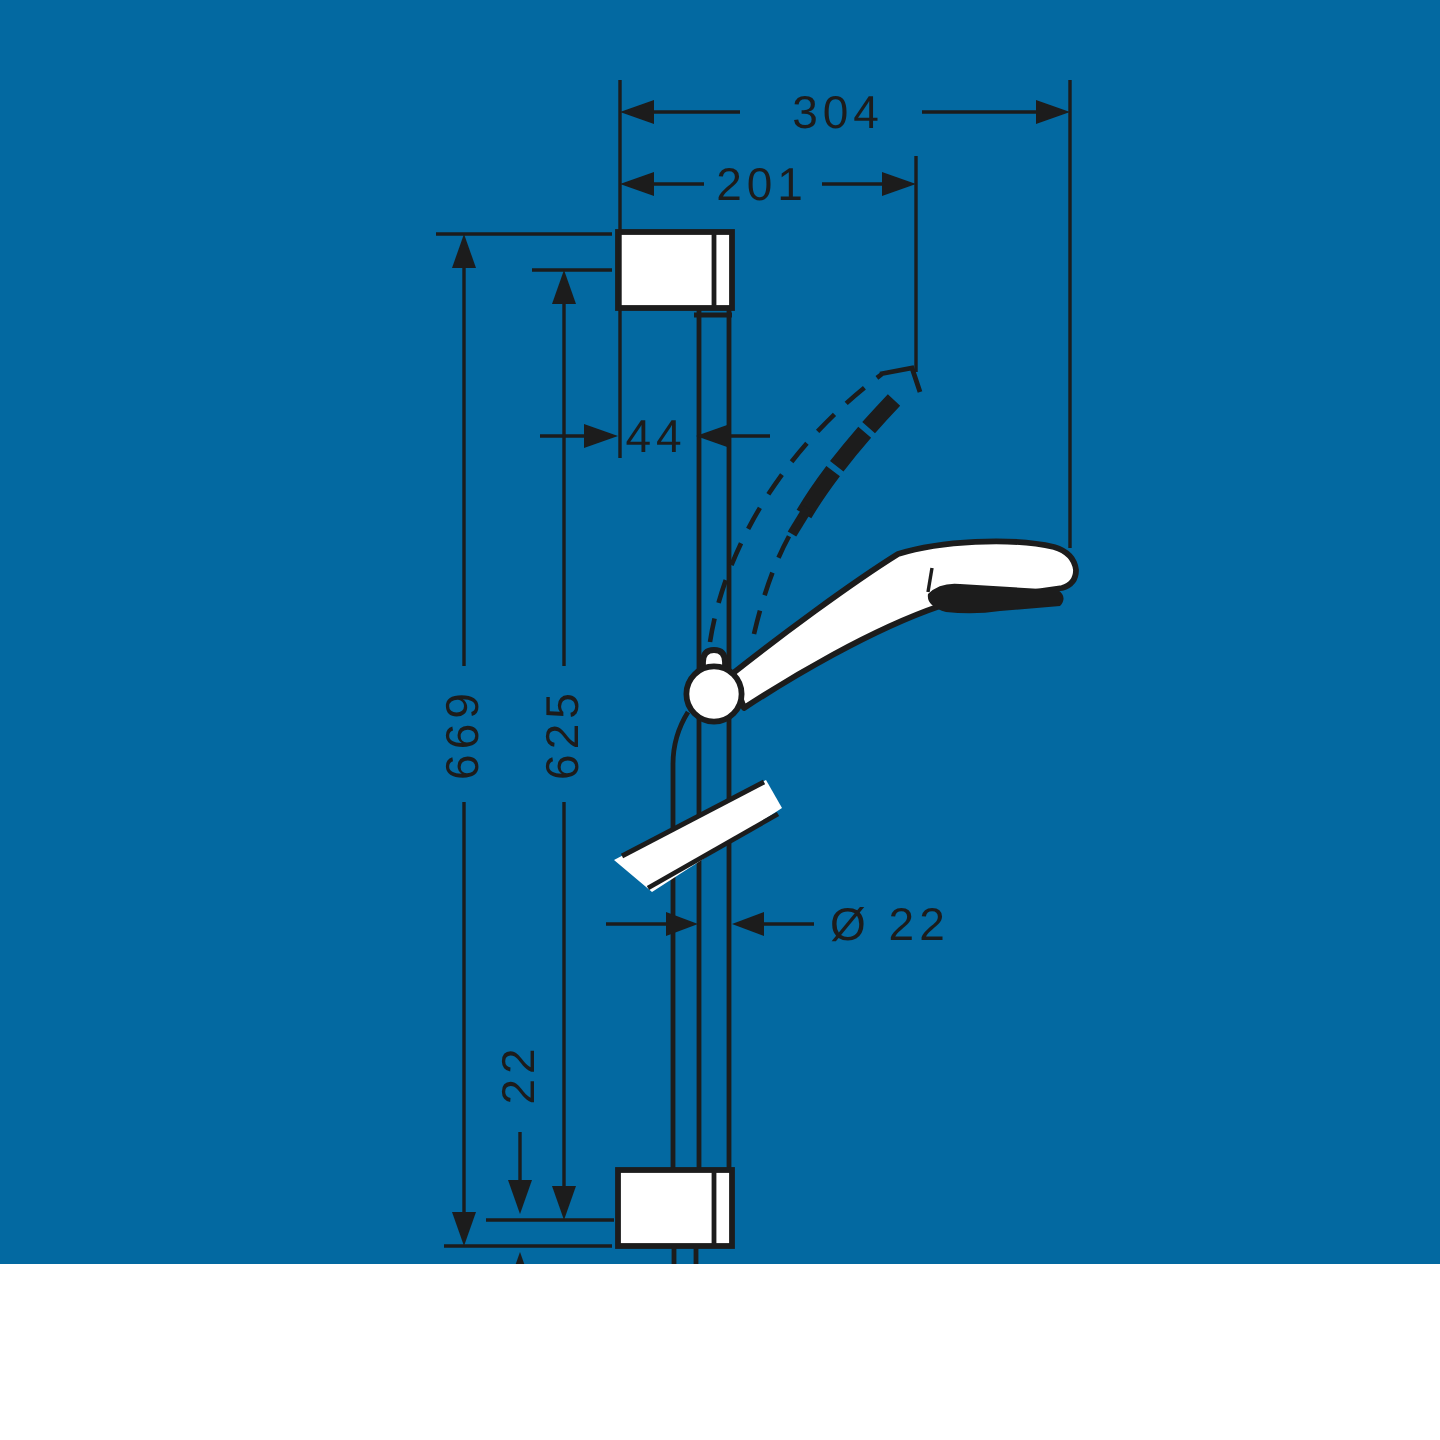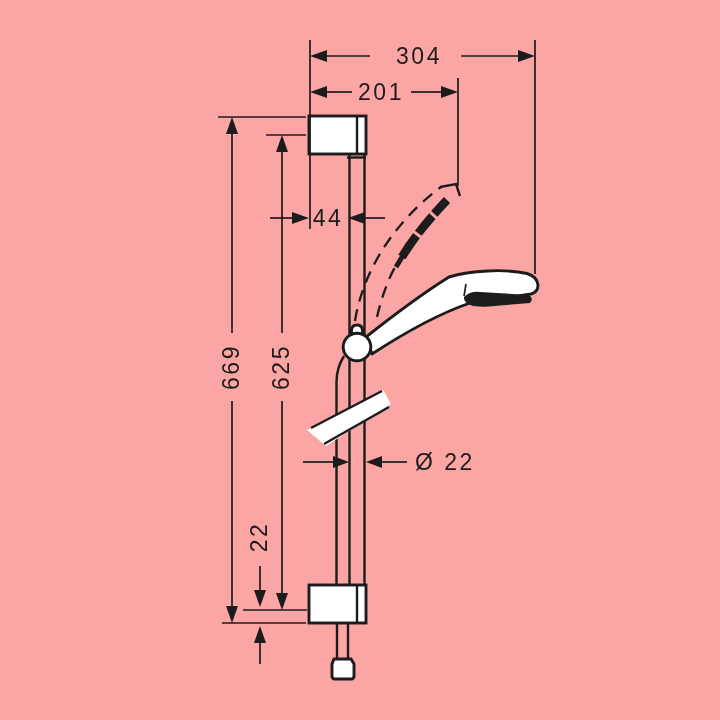--- a/index.html
+++ b/index.html
@@ -1,16 +1,16 @@
 <!DOCTYPE html>
 <html><head>
 <meta charset="utf-8">
 <style>
   html,body{margin:0;padding:0;background:#ffffff;}
-  .stage{position:relative;width:720px;height:720px;background:#fca5a5;overflow:hidden;}
+  .stage{position:relative;width:720px;height:632px;background:#0369a1;overflow:hidden;}
   svg{display:block;}
   text{
     font-family:"Liberation Sans", sans-serif;
     fill:#1c1c1c;
     font-size:23px;
     letter-spacing:2.5px;
   }
   .ln{stroke:#1c1c1c;stroke-width:1.7;fill:none;}
   .arr{fill:#1c1c1c;stroke:none;}
   .draw{stroke:#1c1c1c;stroke-width:2.4;fill:none;}

